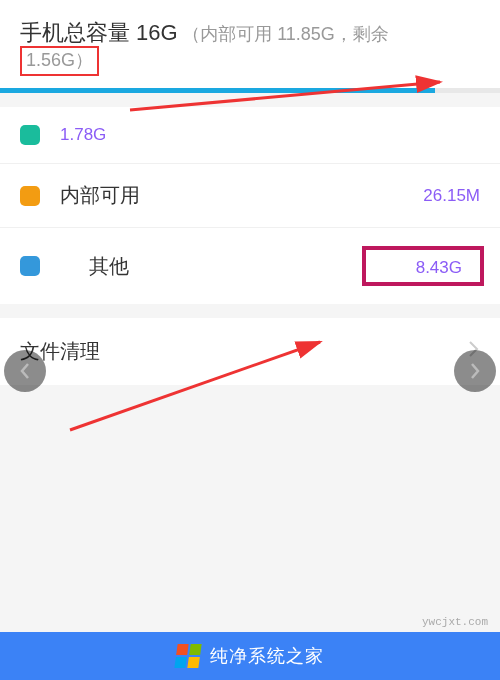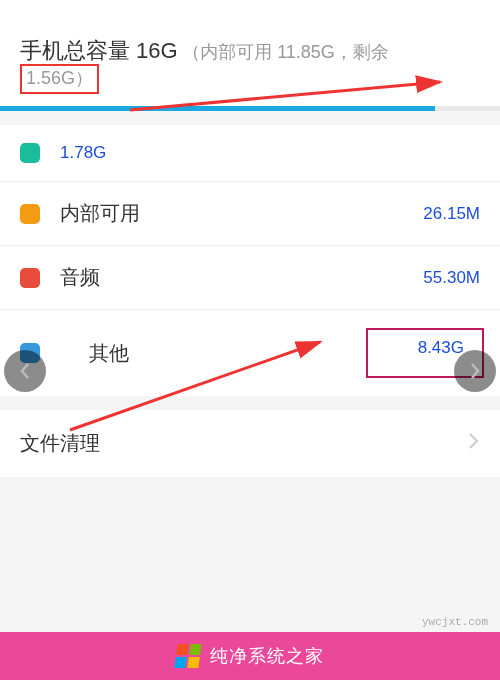--- a/index.html
+++ b/index.html
@@ -6,21 +6,21 @@
     body {
       width: 500px;
       height: 680px;
       background: #f5f5f5;
       font-family: "PingFang SC", "Microsoft YaHei", sans-serif;
       position: relative;
       overflow: hidden;
     }
     .header {
       background: #fff;
-      padding: 36px 20px 12px 20px;
+      padding: 18px 20px 12px 20px;
     }
     .title-main {
       font-size: 22px;
       color: #333;
       display: inline;
     }
     .title-sub {
       font-size: 18px;
       color: #999;
       display: inline;
@@ -66,25 +66,25 @@
     .dot-orange { background: #f39c12; }
     .dot-red { background: #e74c3c; }
     .dot-blue { background: #3498db; }
     .row-label {
       flex: 1;
       font-size: 20px;
       color: #333;
     }
     .row-value {
       font-size: 17px;
-      color: #1d4ed8;
+      color: #8b5cf6;
     }
     .other-value-box {
-      border: 2px solid #be185d;
-      padding: 8px 18px 18px 50px;
+      border: 4px solid #be185d;
+      padding: 8px 18px 4px 50px;
       margin-right: -4px;
     }
     .clean-section {
       background: #fff;
       margin-top: 14px;
     }
     .clean-row {
       display: flex;
       align-items: center;
       padding: 20px;
@@ -109,21 +109,21 @@
       color: #ddd;
       font-size: 20px;
     }
     .nav-left { left: 4px; top: 350px; }
     .nav-right { right: 4px; top: 350px; }
     .arrow-svg { position: absolute; pointer-events: none; }
     .footer {
       position: absolute;
       bottom: 0; left: 0; right: 0;
       height: 48px;
-      background: #ec4899;
+      background: #3b82f6;
       display: flex;
       align-items: center;
       justify-content: center;
       gap: 10px;
     }
     .footer-logo {
       width: 24px; height: 24px;
       display: grid;
       grid-template: 1fr 1fr / 1fr 1fr;
       gap: 2px;
@@ -167,25 +167,20 @@
   <div class="row">
     <div class="dot dot-green"></div>
     <div class="row-value">1.78G</div>
   </div>
   <div class="row">
     <div class="dot dot-orange"></div>
     <div class="row-label">内部可用</div>
     <div class="row-value">26.15M</div>
   </div>
   <div class="row">
-    <div class="dot dot-red"></div>
-    <div class="row-label">音频</div>
-    <div class="row-value">55.30M</div>
-  </div>
-  <div class="row">
     <div class="dot dot-blue"></div>
     <div class="row-label">其他</div>
     <div class="other-value-box">
       <span class="row-value">8.43G</span>
     </div>
   </div>
 </div>
 
 <div class="clean-section">
   <div class="clean-row">

